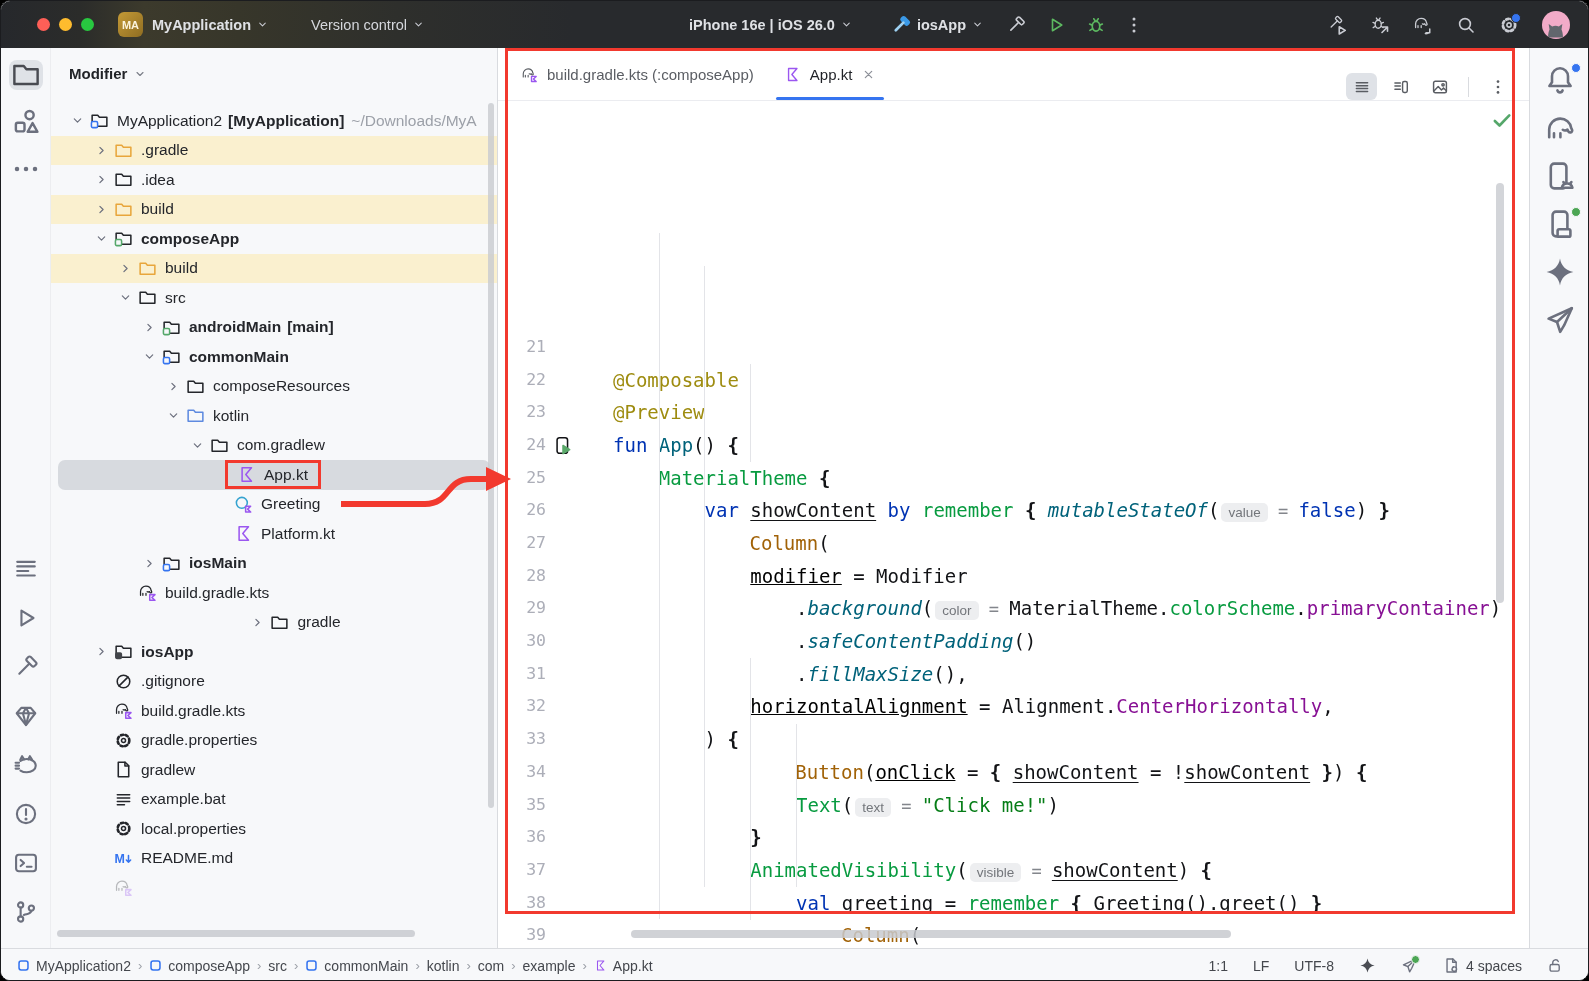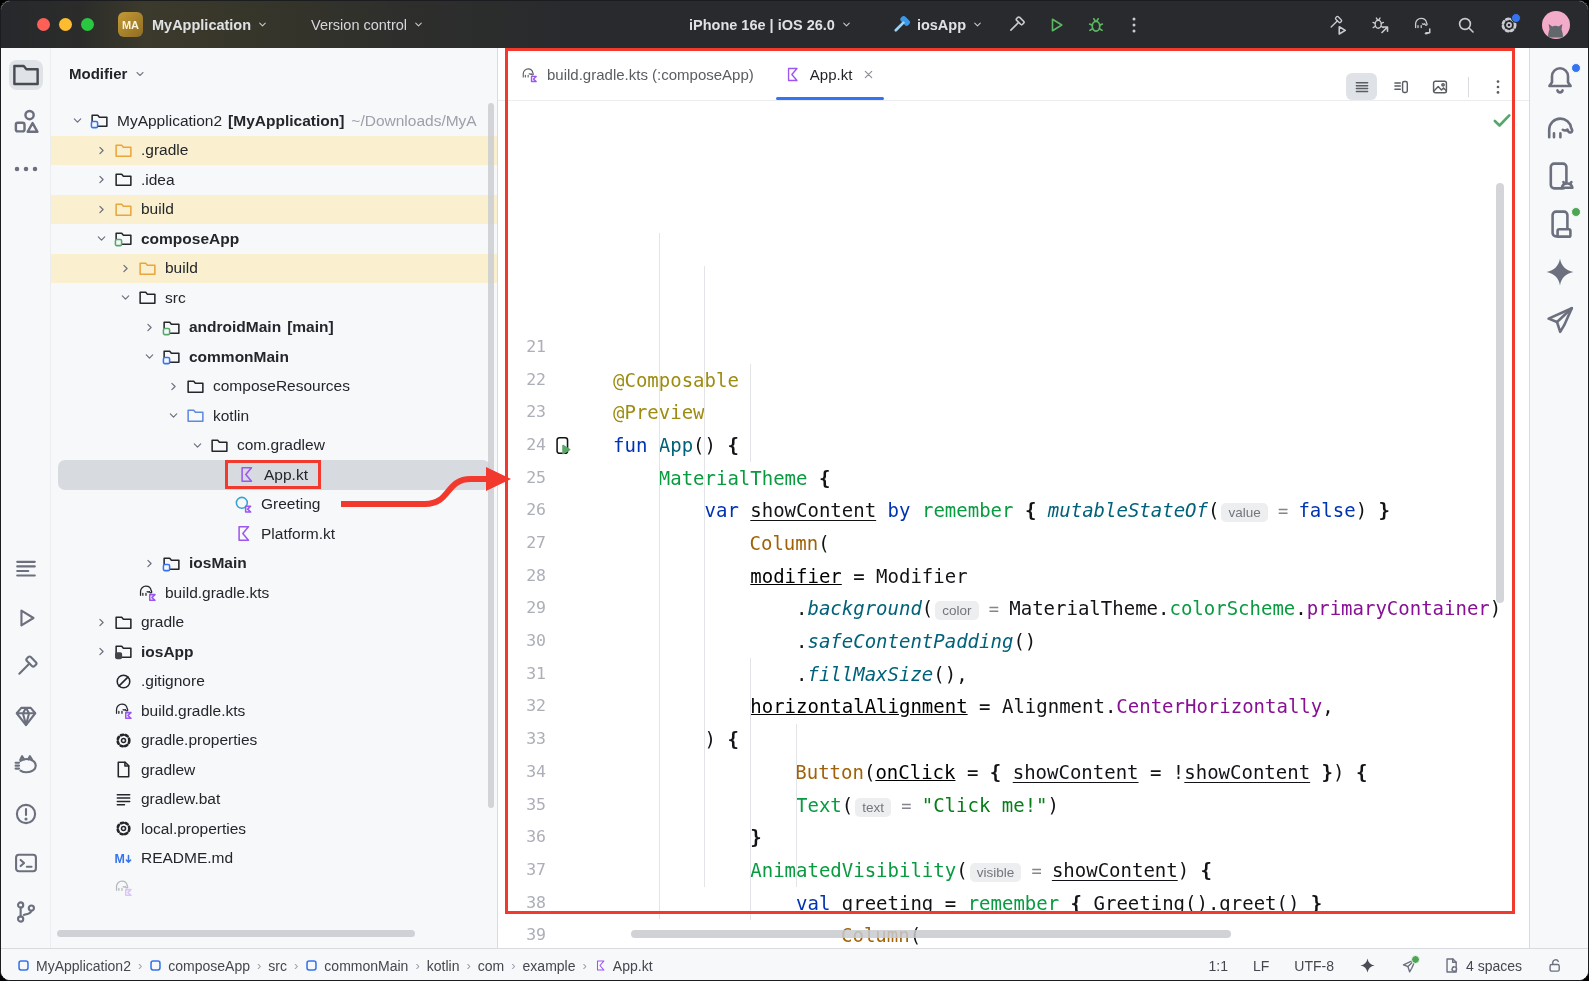--- a/index.html
+++ b/index.html
@@ -578,21 +578,21 @@
             <svg width="100%" height="100%" viewBox="0 0 16 16" fill="none" stroke="currentColor" stroke-width="1.3" stroke-linecap="round" stroke-linejoin="round">
               <g transform="scale(.82)">
                 <path d="M2.6 12.6V8.8c0-3 2.5-5.5 5.5-5.5 2.8 0 5.1 2 5.5 4.7l.4.8c.3.6-.1 1.3-.7 1.4-.5.1-1-.1-1.2-.6l-.4-.8c-.7.5-1.6.6-2.3.1"></path>
                 <path d="M5 12.6v-2M8.2 12.6v-2"></path>
               </g>
               <path d="M9.9 9.8h4.4l-2.6 2.4 2.6 2.4H9.9z" stroke="#9B57F0"></path>
             </svg>
           </span>
           <span class="tlabel">build.gradle.kts</span>
         </div>
-        <div class="trow" style="padding-left: 38px;">
+        <div class="trow" style="padding-left: 38px; justify-content: center;">
           <span class="chev">
             <span class="ic" style="width:15px;height:15px">
               <svg width="100%" height="100%" viewBox="0 0 16 16" fill="none" stroke="currentColor" stroke-width="1.3" stroke-linecap="round" stroke-linejoin="round">
                 <path d="M6.3 4.6 9.7 8l-3.4 3.4"></path>
               </svg>
             </span>
           </span>
           <span class="ic tic">
             <svg width="100%" height="100%" viewBox="0 0 16 16" fill="none" stroke="currentColor" stroke-width="1.3" stroke-linecap="round" stroke-linejoin="round">
               <path d="M1.8 12.8V3.6h4.7l1.4 1.6h6.3v7.6z"></path>
@@ -659,21 +659,21 @@
           </span>
           <span class="tlabel">gradlew</span>
         </div>
         <div class="trow" style="padding-left: 38px;">
           <span class="chev"></span>
           <span class="ic tic">
             <svg width="100%" height="100%" viewBox="0 0 16 16" fill="none" stroke="currentColor" stroke-width="1.3" stroke-linecap="round" stroke-linejoin="round">
               <path d="M2.8 4h10.4M2.8 6.8h10.4M2.8 9.6h10.4M2.8 12.4h6"></path>
             </svg>
           </span>
-          <span class="tlabel">gradlew.bat</span>
+          <span class="tlabel">example.bat</span>
         </div>
         <div class="trow" style="padding-left: 38px;">
           <span class="chev"></span>
           <span class="ic tic">
             <svg width="100%" height="100%" viewBox="0 0 16 16" fill="none" stroke="currentColor" stroke-width="1.3" stroke-linecap="round" stroke-linejoin="round">
               <circle cx="8" cy="8" r="4.9" stroke-width="2.2" stroke-dasharray="2.0 2.05"></circle>
               <circle cx="8" cy="8" r="1.7"></circle>
             </svg>
           </span>
           <span class="tlabel">local.properties</span>

